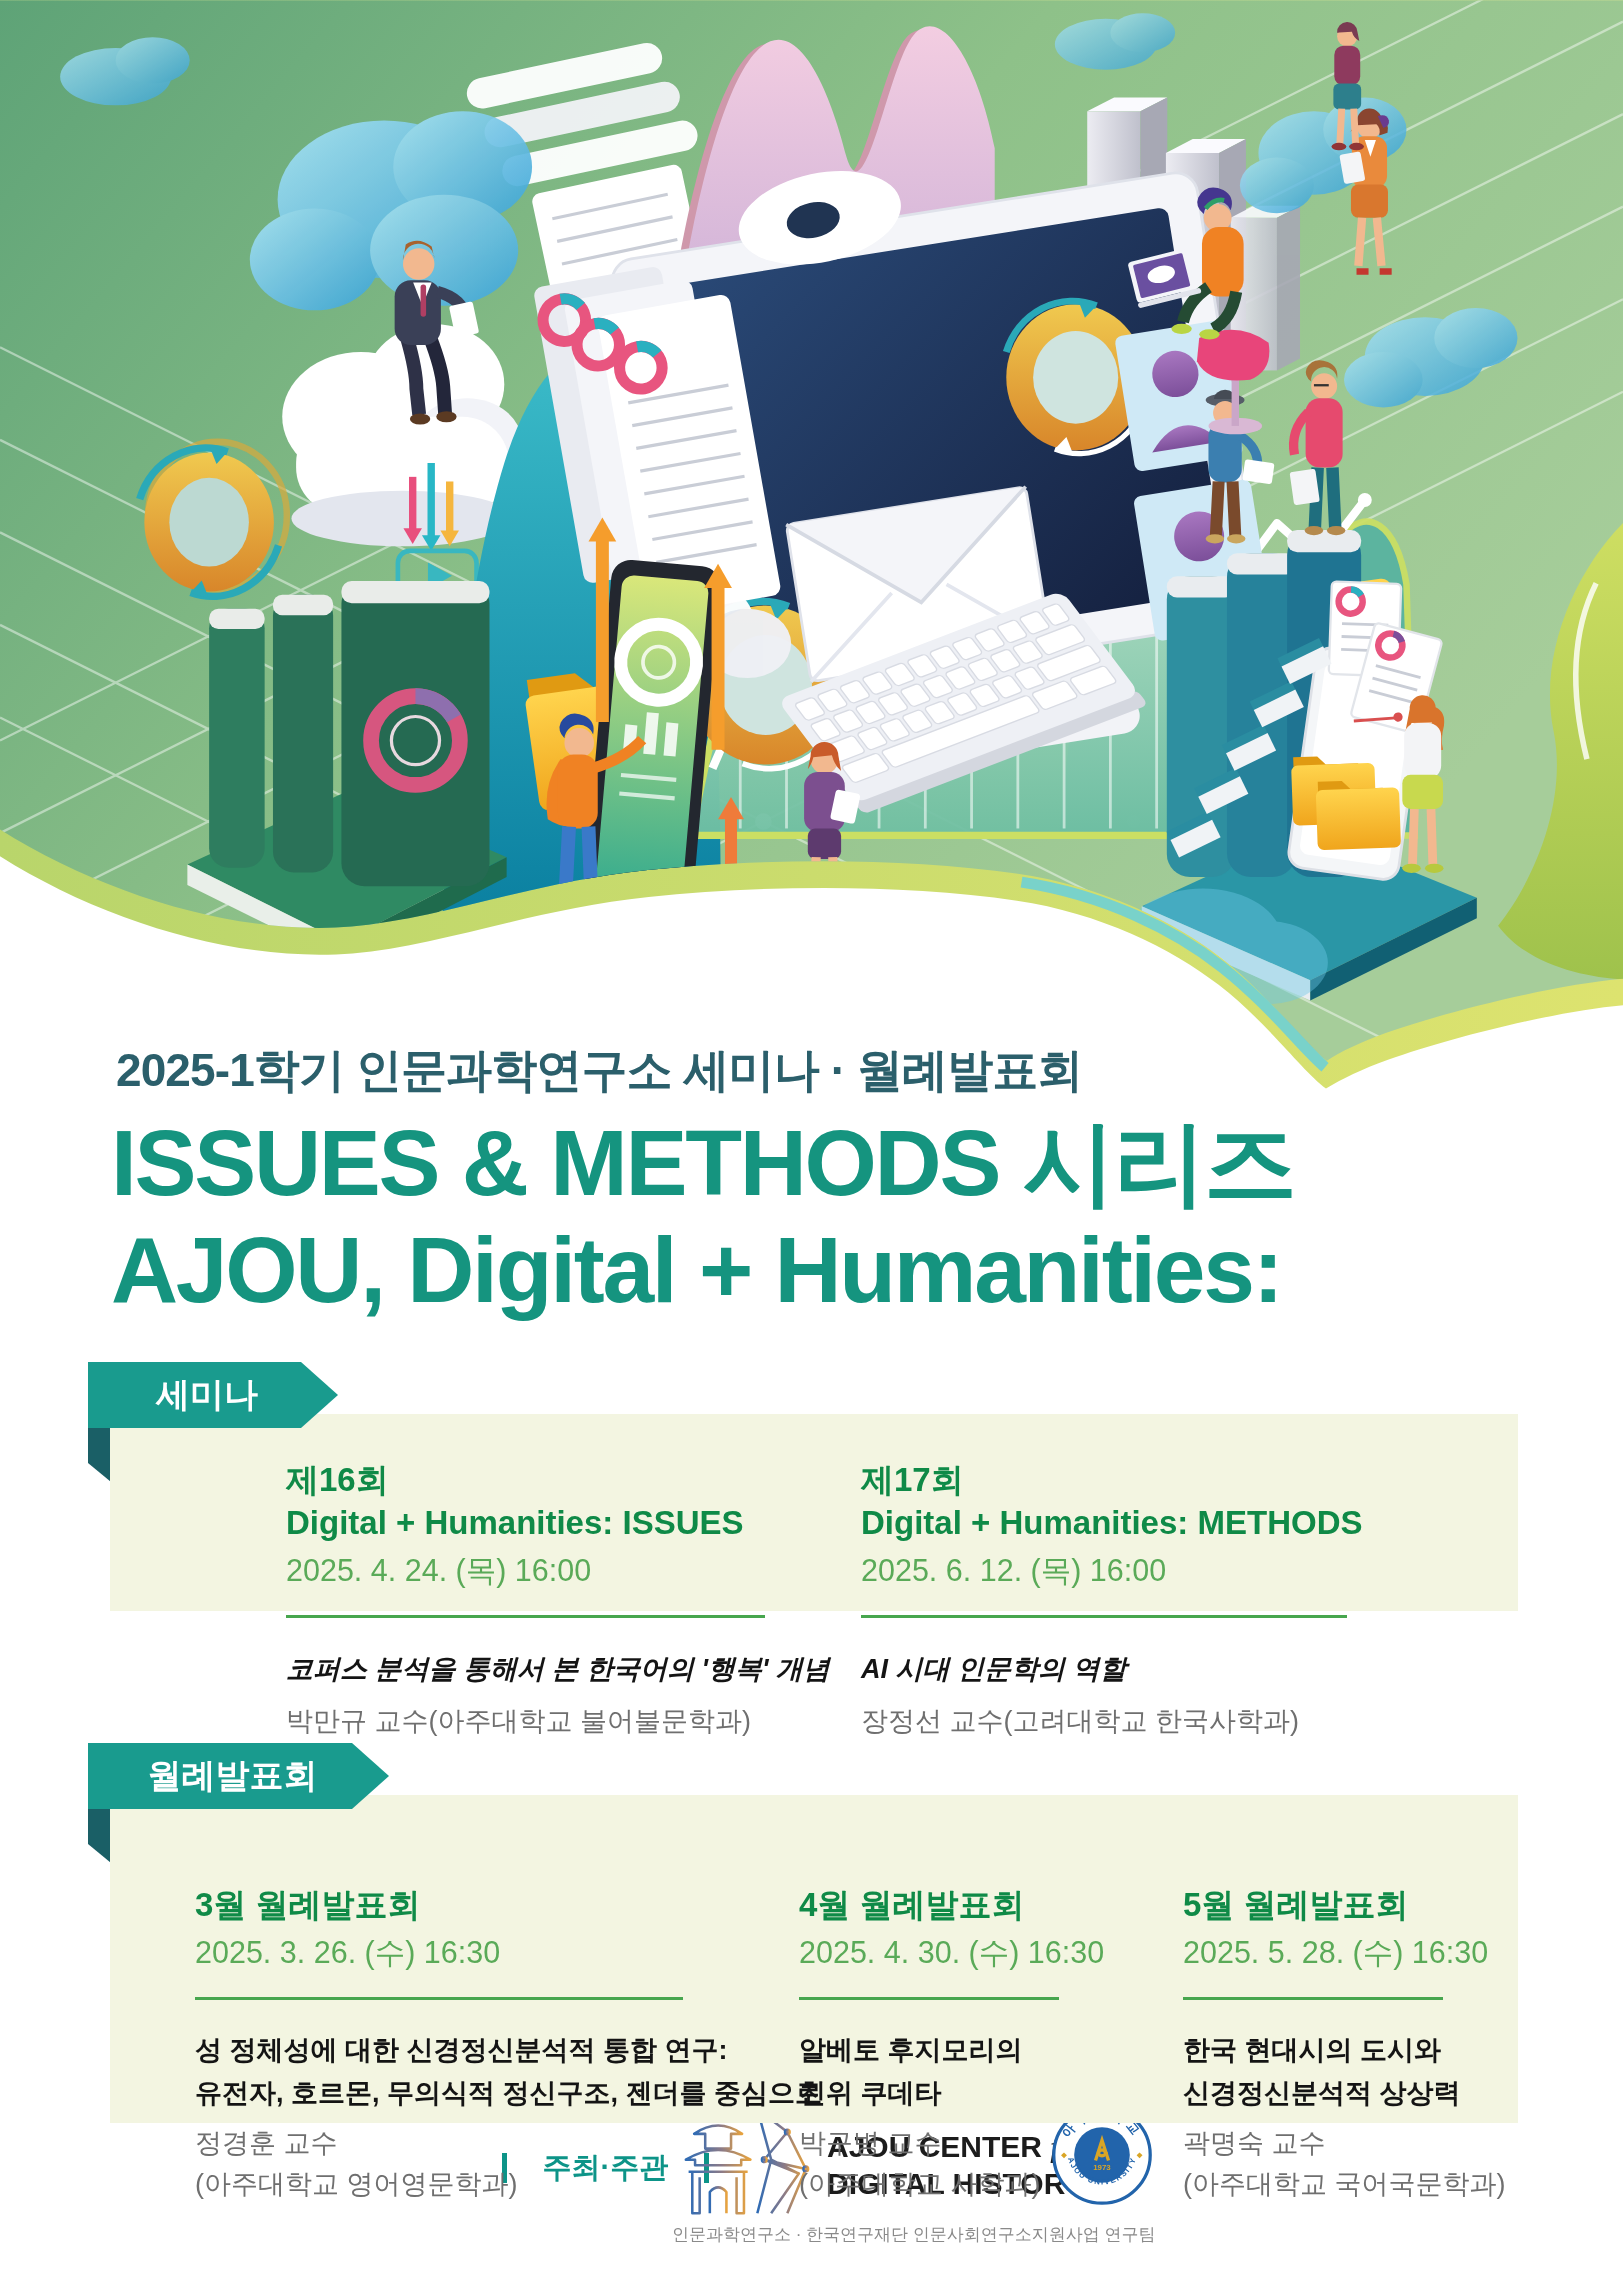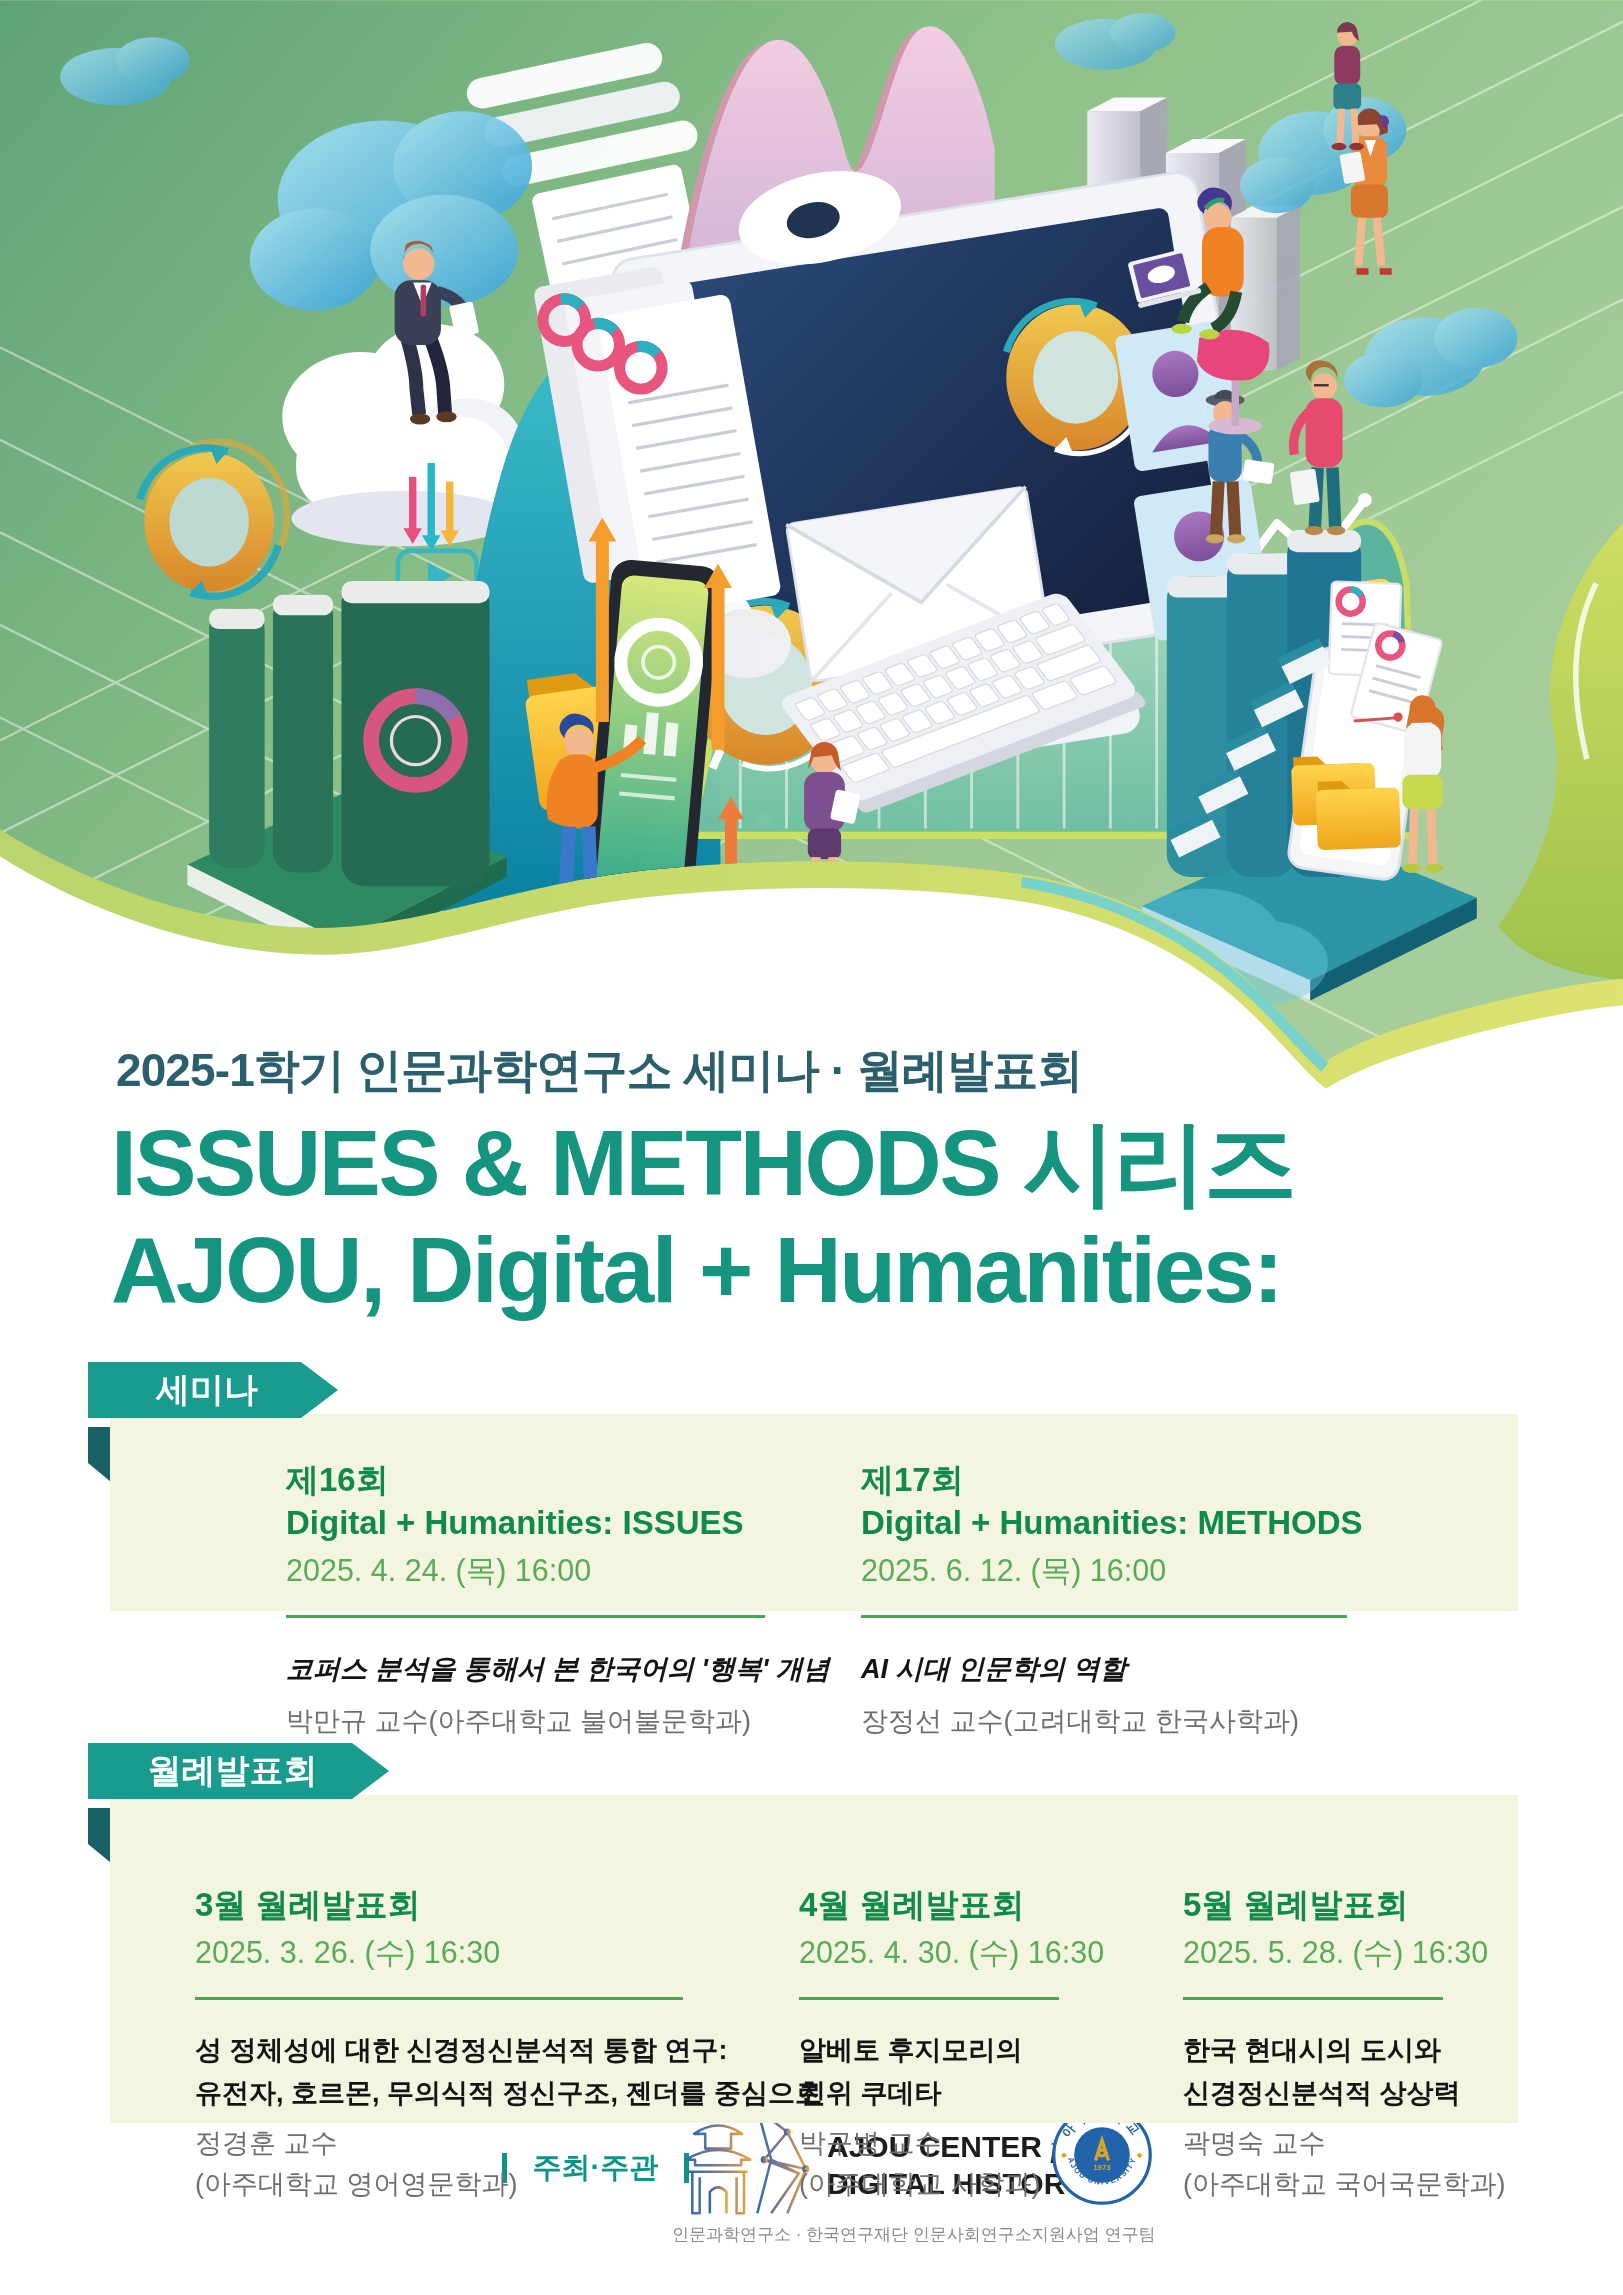--- a/index.html
+++ b/index.html
@@ -3,38 +3,38 @@
 <meta charset="utf-8">
 <style>
   html,body{margin:0;padding:0;background:#fff;}
   .poster{position:relative;width:1623px;height:2295px;background:#ffffff;overflow:hidden;
           font-family:"Liberation Sans","DejaVu Sans",sans-serif;}
   .hero{position:absolute;left:0;top:0;width:1623px;height:1111px;}
   .subtitle{position:absolute;left:116px;top:1040px;font-size:46px;font-weight:700;
             color:#2b5f6b;letter-spacing:-0.9px;white-space:nowrap;text-align:right;}
   .title{position:absolute;left:111px;top:1110px;font-size:93px;font-weight:700;
          color:#15947f;line-height:107px;letter-spacing:-2.3px;white-space:nowrap;}
-  .ribbon{position:absolute;height:56px;background:#199b8e;color:#ffffff;display:flex;
+  .ribbon{position:absolute;height:66px;background:#199b8e;color:#ffffff;display:flex;
           align-items:center;justify-content:center;font-weight:700;font-size:34px;
           padding-left:30px;padding-right:42px;box-sizing:border-box;z-index:3;
           clip-path:polygon(0 0,calc(100% - 37px) 0,100% 50%,calc(100% - 37px) 100%,0 100%);}
   .ribbon-fold{position:absolute;width:46px;height:58px;background:#1a5f66;z-index:1;
           clip-path:polygon(0 0,100% 0,58% 100%,0 62%);}
   .panel{position:absolute;background:#f3f5e1;z-index:2;}
   .col{position:absolute;}
   .ep-num,.ep-series,.m-title{font-size:33px;font-weight:700;color:#0f8a47;line-height:43px;white-space:nowrap;}
   .ep-date,.m-date{font-size:30.5px;color:#5aaa58;margin-top:7.4px;white-space:nowrap;}
   .divider{height:2.8px;background:#47a64e;margin-top:23px;}
   .talk-title{font-size:27px;font-weight:700;color:#141414;line-height:42px;margin-top:30px;white-space:nowrap;font-style:italic;}
   .talk-speaker{font-size:27px;color:#6f6f6f;line-height:40px;margin-top:11px;white-space:nowrap;}
   .m-talk1{font-size:27px;font-weight:700;color:#141414;line-height:43px;margin-top:29px;white-space:nowrap;}
   .m-talk2{font-size:27px;font-weight:700;color:#141414;line-height:43px;white-space:nowrap;}
   .m-speaker{font-size:27px;color:#6f6f6f;line-height:41px;margin-top:7.4px;white-space:nowrap;}
   .m-affil{font-size:27px;color:#6f6f6f;line-height:41px;white-space:nowrap;}
-  .host{position:absolute;left:502px;top:2148px;display:flex;align-items:center;gap:26px;
+  .host{position:absolute;left:502px;top:2148px;display:flex;align-items:center;gap:36px;
         color:#0d9488;font-size:29px;font-weight:700;white-space:nowrap;}
   .host .bar{width:4.6px;height:30.5px;background:#0d9488;}
   .org-text{position:absolute;left:827px;top:2128px;color:#1c1c1c;font-size:30px;font-weight:700;
             line-height:37px;letter-spacing:0;}
   .org-text .for{font-family:"Liberation Serif",serif;font-style:italic;font-weight:600;}
   .caption{position:absolute;left:672px;top:2223px;font-size:17px;color:#8a8a8a;white-space:nowrap;}
   svg text{font-family:"Liberation Sans","DejaVu Sans",sans-serif;}
 </style>
 </head>
 <body>

